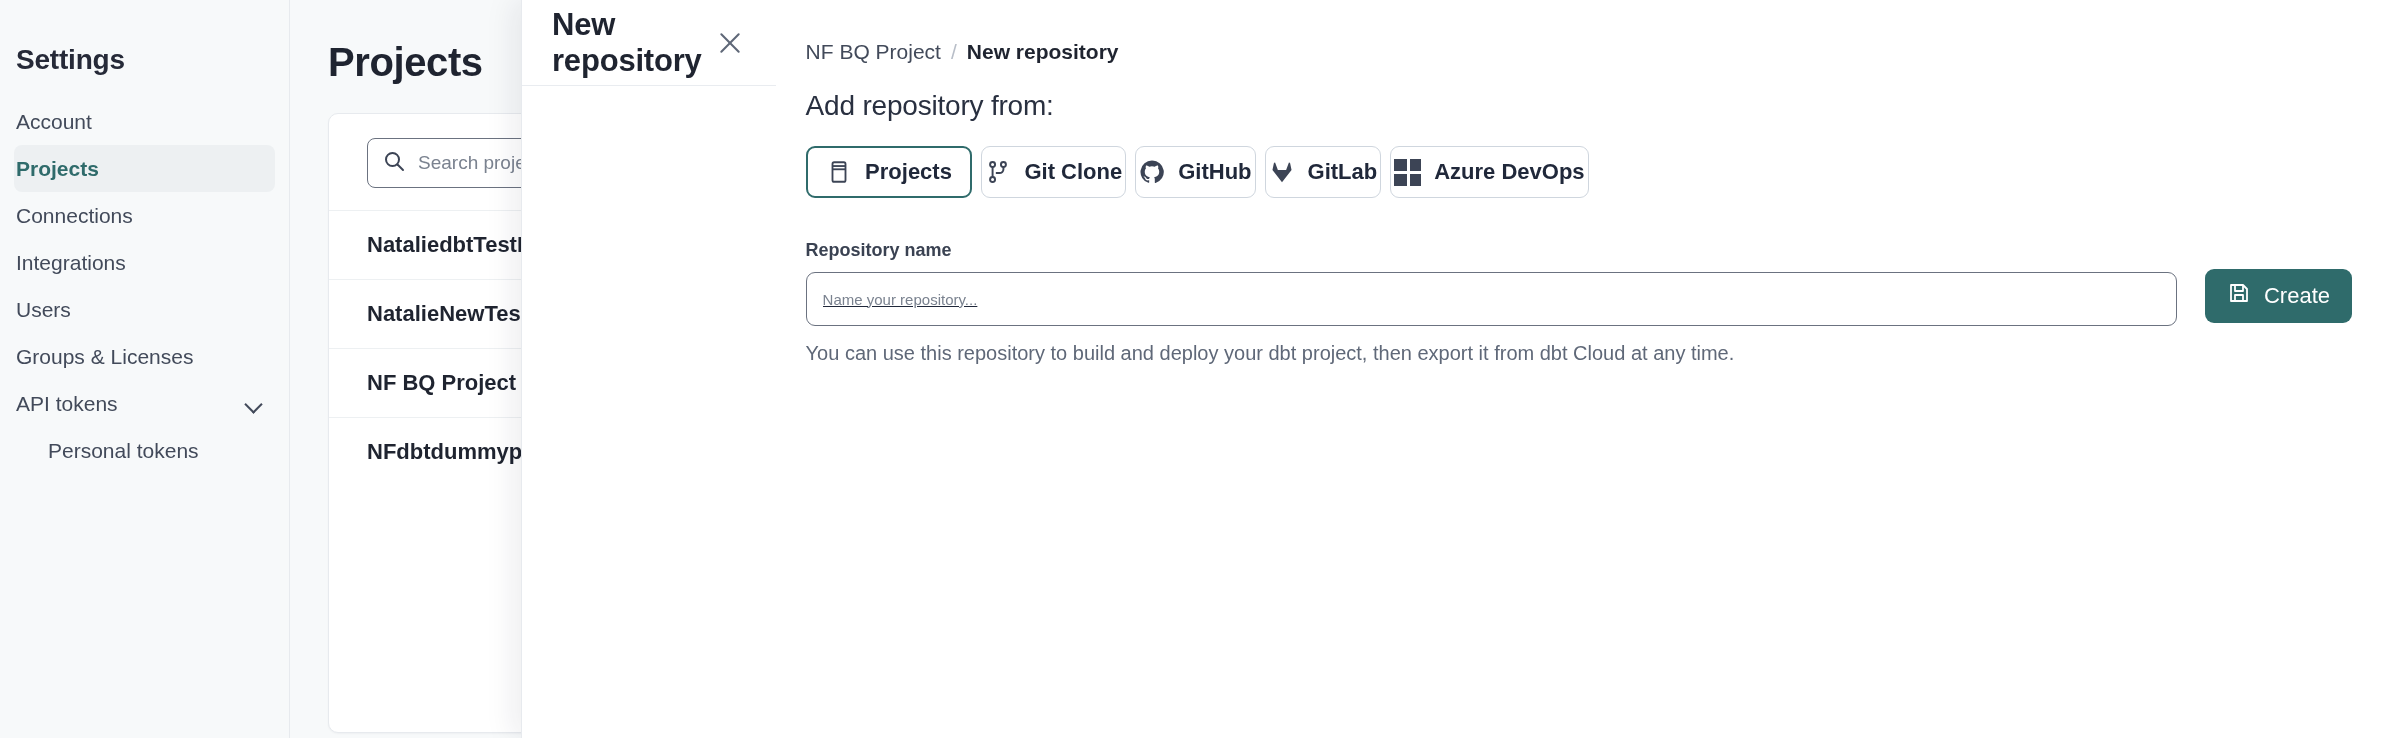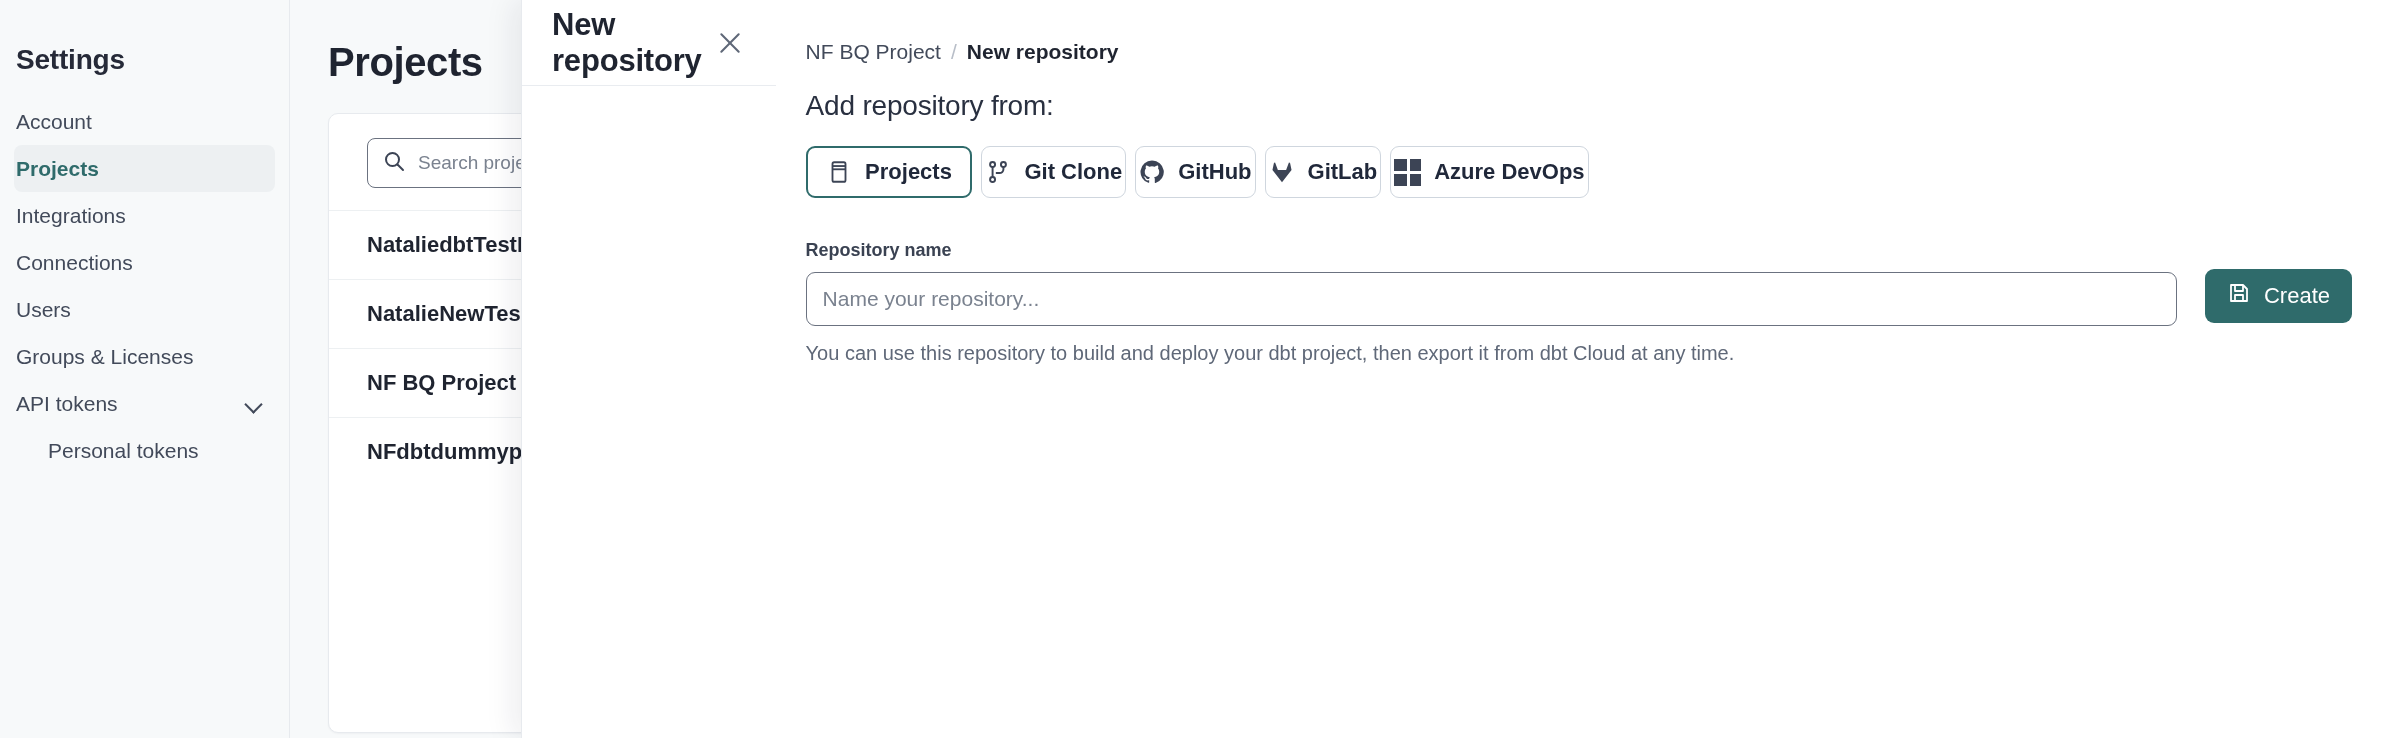--- a/index.html
+++ b/index.html
@@ -122,23 +122,24 @@
   .source-btn .ic { display: flex; align-items: center; color: #3c4455; }
 
   .field-label {
     font-size: 18px; font-weight: 700; color: #3a4252; margin-bottom: 11px;
   }
   .field-row { display: flex; align-items: flex-start; gap: 28px; }
   .field-col { flex: 1; }
   .text-input {
     width: 100%; height: 54px;
     border: 1px solid #6b7280; border-radius: 9px;
-    padding: 0 16px; font-size: 21px; color: #20283a;
+    padding: 0 16px; font-size: 15px; color: #20283a;
     background: #fff; outline: none;
     font-family: "Liberation Sans", sans-serif;
+    text-decoration: underline;
   }
   .text-input::placeholder { color: #7a828f; }
   .helper {
     font-size: 20px; color: #5f6878; margin-top: 16px;
   }
   .create-btn {
     display: flex; align-items: center; gap: 13px;
     height: 54px; padding: 16px 22px;
     background: #2f6b6b; color: #fff;
     border: none; border-radius: 9px; cursor: pointer;
@@ -160,24 +161,24 @@
     <div class="sidebar">
       <div class="sidebar-title">Settings</div>
       <div id="nav-list">
           <div class="nav-item">
             <span>Account</span>
           </div>
           <div class="nav-item active">
             <span>Projects</span>
           </div>
           <div class="nav-item">
+            <span>Connections</span>
+          </div>
+          <div class="nav-item">
             <span>Integrations</span>
-          </div>
-          <div class="nav-item">
-            <span>Connections</span>
           </div>
           <div class="nav-item">
             <span>Users</span>
           </div>
           <div class="nav-item">
             <span>Groups &amp; Licenses</span>
           </div>
           <div class="nav-item">
             <span>API tokens</span>
             <span class="chev"></span>

